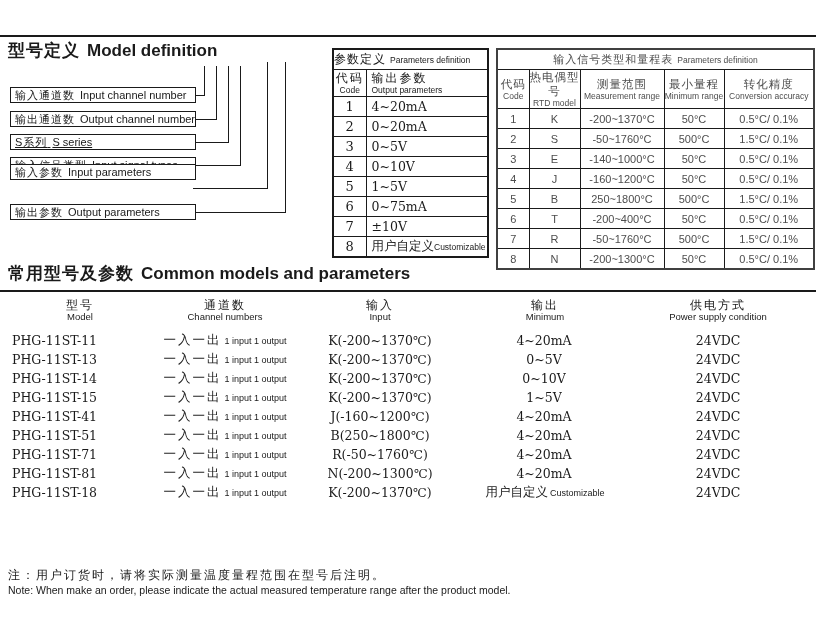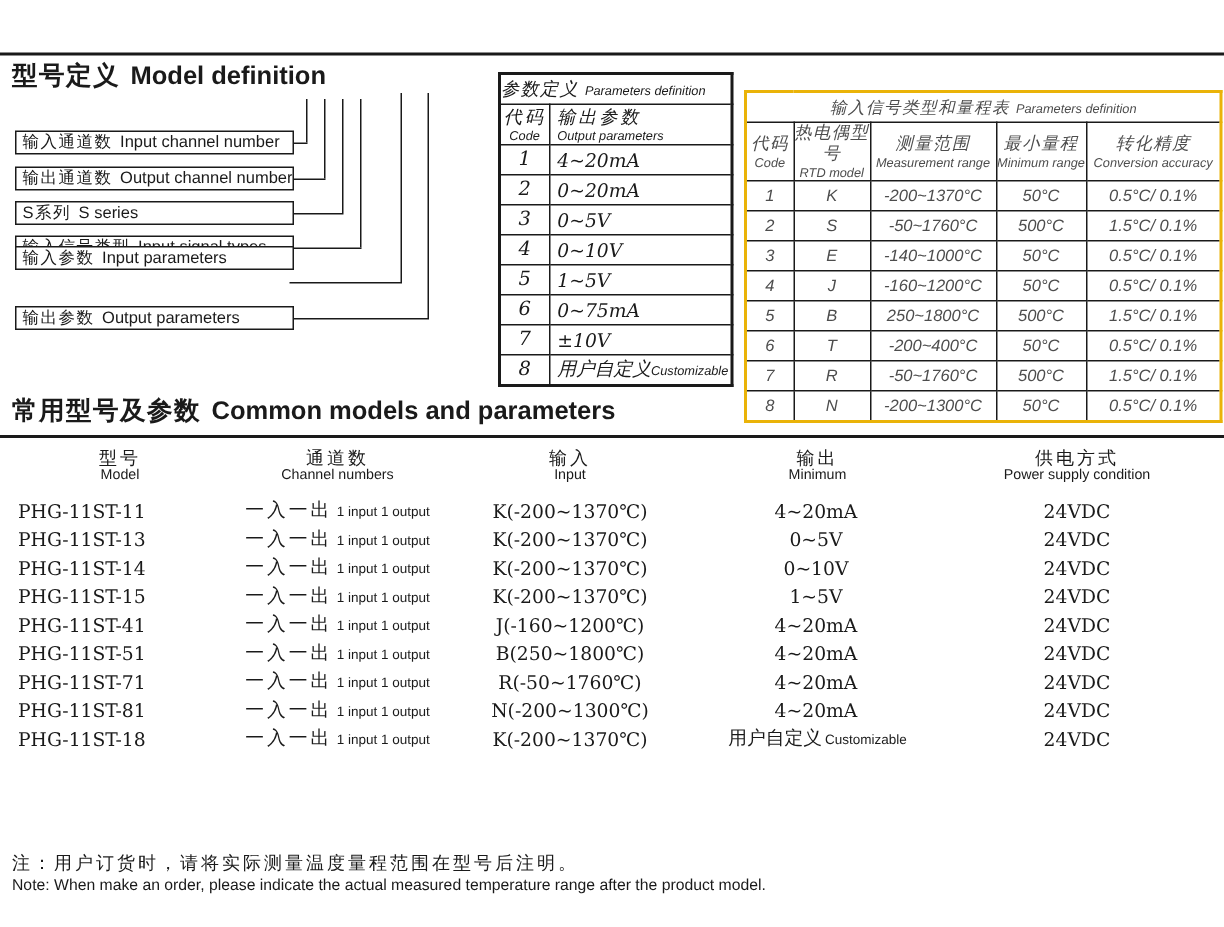--- a/index.html
+++ b/index.html
@@ -21,45 +21,45 @@
               font-size:20px;color:#111;white-space:nowrap;}
   .ph-box{display:inline-block;width:14px;height:14px;border:2px solid #111;
           box-sizing:border-box;margin-left:3px;vertical-align:-1px;}
   .dlabels .dlabel{position:absolute;left:10px;width:186px;height:16px;border:1px solid #1a1a1a;
           box-sizing:border-box;font-size:11px;line-height:13px;padding:1px 0 0 4px;
           white-space:nowrap;overflow:hidden;background:#fff;}
   .dlabel .zh{letter-spacing:1px;}
   .dlabel .en{margin-left:2px;}
   .dlabels div.dlabel:nth-of-type(1){top:87px;}
   .dlabels div.dlabel:nth-of-type(2){top:111px;}
-  .dlabels div.dlabel:nth-of-type(3){top:134px;}
+  .dlabels div.dlabel:nth-of-type(3){top:134px;text-decoration:underline;}
   .dlabels div.dlabel:nth-of-type(4){top:157px;}
   .dlabels div.dlabel:nth-of-type(5){top:164px;}
   .dlabels div.dlabel:nth-of-type(6){top:204px;}
   .lline{position:absolute;background:#1a1a1a;}
 
   
-  .ptable{position:absolute;border-collapse:collapse;table-layout:fixed;background:#fff;font-style:italic;}
+  .ptable{position:absolute;border-collapse:collapse;table-layout:fixed;background:#fff;}
   .ptable td,.ptable th{border:1px solid #1a1a1a;padding:0;overflow:hidden;}
   .tbl-title{font-size:12px;text-align:left;padding:2px 5px;height:15px;white-space:nowrap;}
   .tbl-title .zh{letter-spacing:1px;}
   .tbl-title .en{font-size:8.5px;margin-left:4px;}
   .hzh{display:block;font-size:12px;letter-spacing:2px;font-weight:normal;line-height:14px;}
   .hen{display:block;font-size:8.5px;font-weight:normal;line-height:10px;}
 
   #output-table{left:332px;top:48px;width:157px;border:2px solid #1a1a1a;}
   #output-table .col-code{width:33px;}
   #output-table th{height:26px;vertical-align:middle;}
   #output-table th.left .hzh,#output-table th.left .hen{text-align:left;padding-left:5px;}
   #output-table td{height:19px;}
   .code-cell{text-align:center;font-family:"DejaVu Serif",serif;font-size:13px;}
   .val-cell{font-family:"DejaVu Serif",serif;font-size:12.5px;padding-left:5px !important;white-space:nowrap;}
   .val-cell .sm-en{font-family:"Liberation Sans",sans-serif;font-size:8.5px;}
 
-  #signal-table{left:496px;top:60px;width:317px;border:2px solid #eab308;color:#4d4d4d;}
+  #signal-table{left:496px;top:48px;width:317px;border:2px solid #404040;color:#4d4d4d;}
   #signal-table .tbl-title{color:#4d4d4d;}
   #signal-table th{height:36px;vertical-align:middle;}
   #signal-table th .hzh{font-size:11.5px;letter-spacing:1px;}
   #signal-table td{height:19px;text-align:center;font-size:11px;white-space:nowrap;}
   #signal-table col.c1{width:32px;} #signal-table col.c2{width:51px;}
   #signal-table col.c3{width:84px;} #signal-table col.c4{width:60px;}
   #signal-table col.c5{width:90px;}
 
   
   #models-table{position:absolute;left:0;top:296px;width:816px;border-collapse:collapse;table-layout:fixed;}

